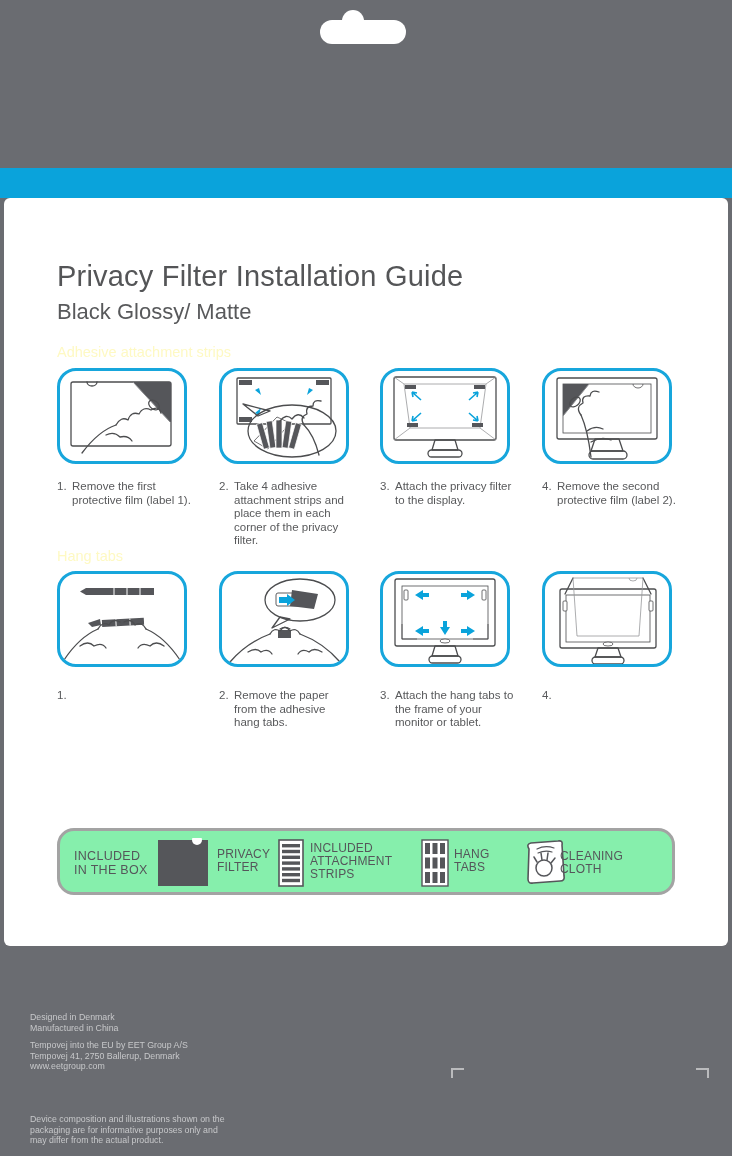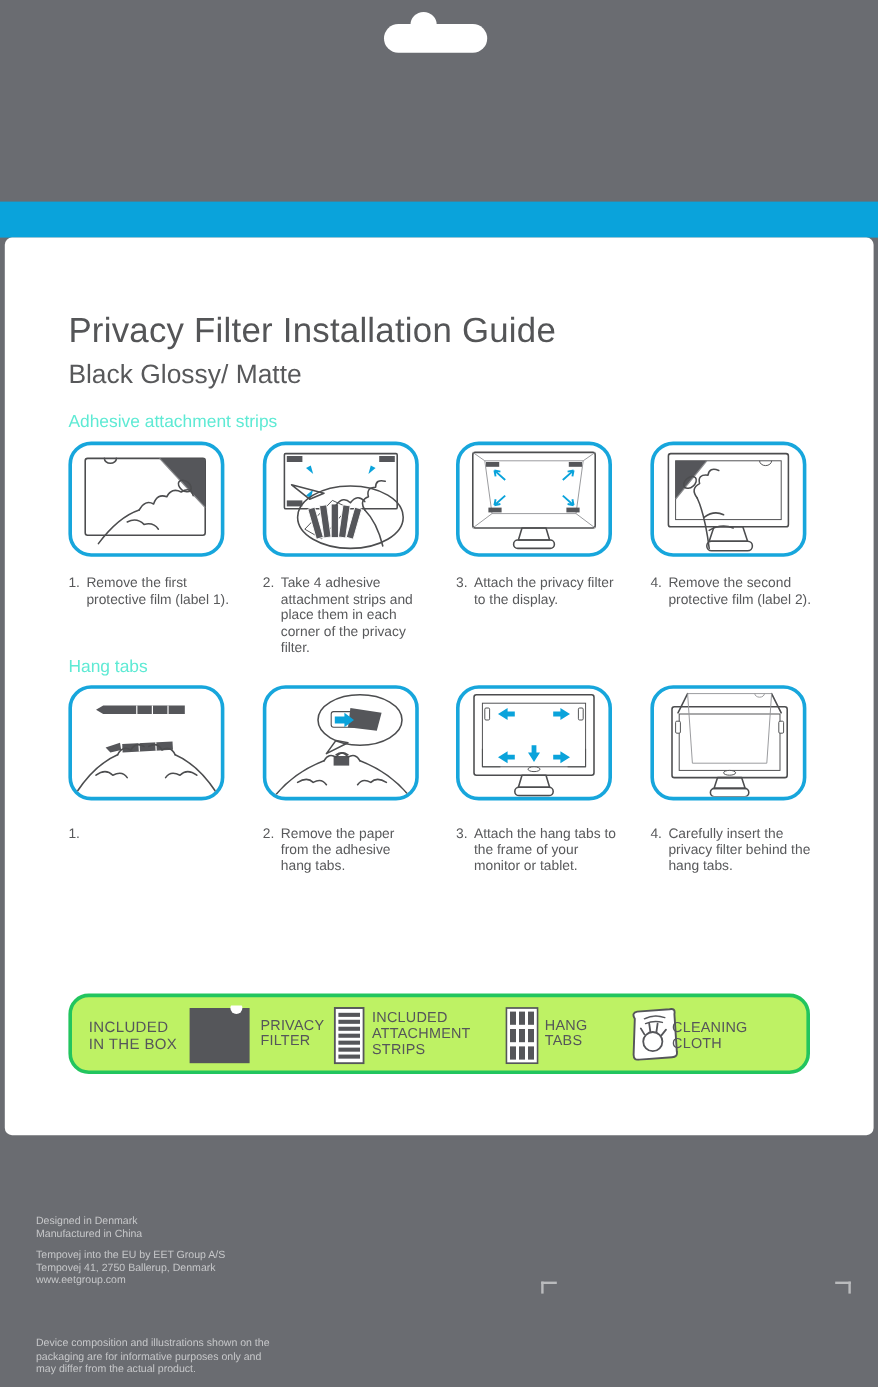--- a/index.html
+++ b/index.html
@@ -15,36 +15,36 @@
 
   .card{position:absolute;left:4px;top:198px;width:724px;height:748px;background:#fff;
         border-radius:6px;}
 
   .title{position:absolute;left:57px;top:260px;font-size:29px;color:#54555");
   </style>
   <style>
   
   .title{position:absolute;left:57px;top:260px;font-size:29px;color:#545557;letter-spacing:.2px;}
   .subtitle{position:absolute;left:57px;top:299px;font-size:22px;color:#58595b;}
-  .section-label{position:absolute;left:57px;font-size:14.5px;color:#5eead4;}
+  .section-label{position:absolute;left:57px;font-size:14.5px;color:#fef9c3;}
   .sec1{top:344px;} .sec2{top:548px;}
 
   .step-box{position:absolute;width:130px;height:96px;background:#fff;border:3px solid #17a6dc;
             border-radius:19px;box-sizing:border-box;overflow:hidden;}
   .row1{top:368px;} .row2{top:571px;}
   .c1{left:57px;} .c2{left:219px;} .c3{left:380px;} .c4{left:542px;}
   .step-box svg{position:absolute;left:0;top:0;}
 
   .caption{position:absolute;width:134px;display:flex;font-size:11.5px;line-height:13.5px;color:#58595b;}
   .cap1{top:480px;} .cap2{top:689px;}
   .caption .num{width:15px;flex:0 0 15px;}
   .caption .txt{flex:1;}
 
-  .included-bar{position:absolute;left:57px;top:828px;width:618px;height:67px;background:#bef264;
-                border:3px solid #22c55e;border-radius:17px;box-sizing:border-box;}
+  .included-bar{position:absolute;left:57px;top:828px;width:618px;height:67px;background:#86efac;
+                border:3px solid #a3a3a3;border-radius:17px;box-sizing:border-box;}
   .inc-label{position:absolute;left:14px;top:18px;font-size:12.5px;line-height:14px;color:#55565a;letter-spacing:.3px;}
   .inc-item-label{position:absolute;font-size:12px;line-height:13px;color:#55565a;letter-spacing:.2px;}
   .inc-icon{position:absolute;}
 
   .footer{position:absolute;left:0;top:946px;width:732px;height:210px;}
   .foot-para{position:absolute;left:30px;font-size:8.8px;line-height:10.6px;color:#c7c8ca;}
   .fp1{top:1012px;} .fp2{top:1040px;} .fp3{top:1077px;} .fp4{top:1114px;}
   .corner-mark{position:absolute;width:11px;height:8px;border-top:2px solid #babbbd;}
   .cm-left{left:451px;top:1068px;border-left:2px solid #babbbd;}
   .cm-right{left:696px;top:1068px;border-right:2px solid #babbbd;}
@@ -239,21 +239,20 @@
   <div class="caption cap2 c2">
     <span class="num">2.</span>
     <span class="txt">Remove the paper from the adhesive hang tabs.</span>
   </div>
   <div class="caption cap2 c3">
     <span class="num">3.</span>
     <span class="txt">Attach the hang tabs to the frame of your monitor or tablet.</span>
   </div>
   <div class="caption cap2 c4">
     <span class="num">4.</span>
-    <span class="txt">Carefully insert the privacy filter behind the hang tabs.</span>
   </div>
 
   <div class="included-bar">
     <div class="inc-label">
       <div>INCLUDED</div>
       <div>IN THE BOX</div>
     </div>
 
     <svg class="inc-icon" style="left:97px;top:7px;" width="52" height="50" viewBox="0 0 52 50">
       <rect x="1" y="2" width="50" height="46" fill="#55565a"></rect>

